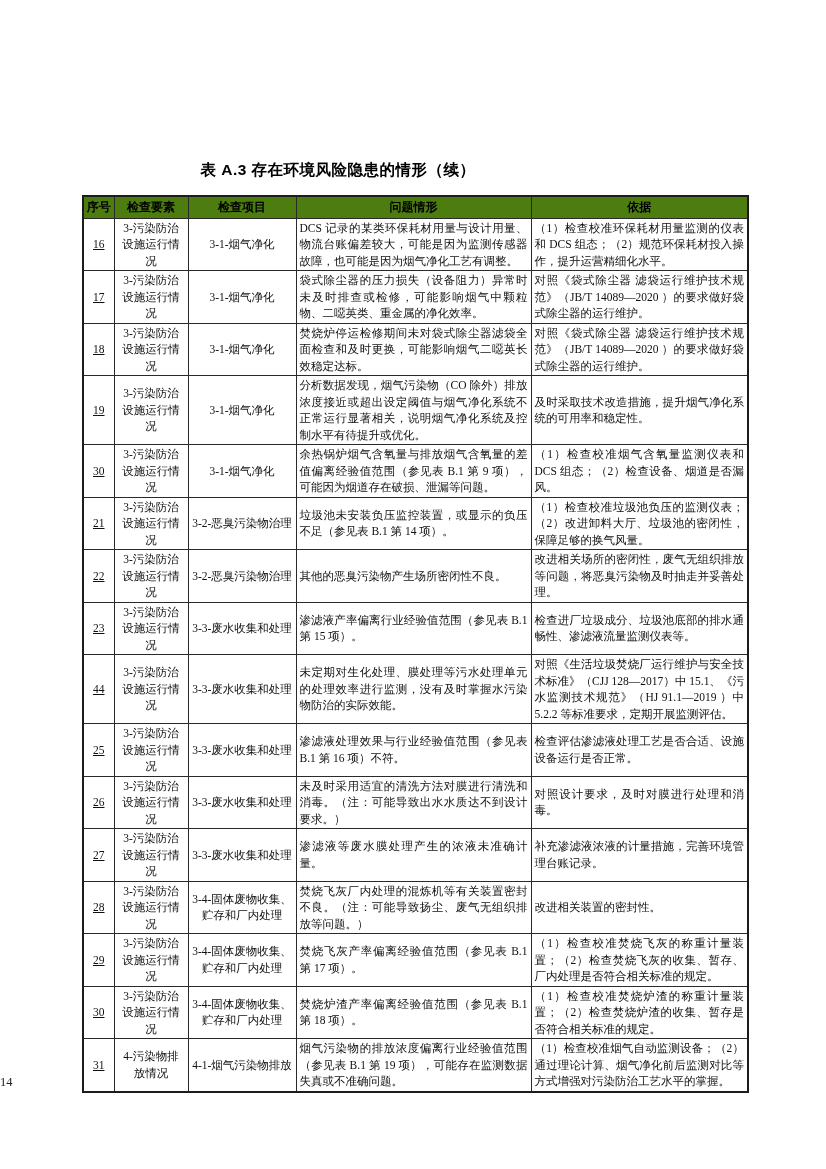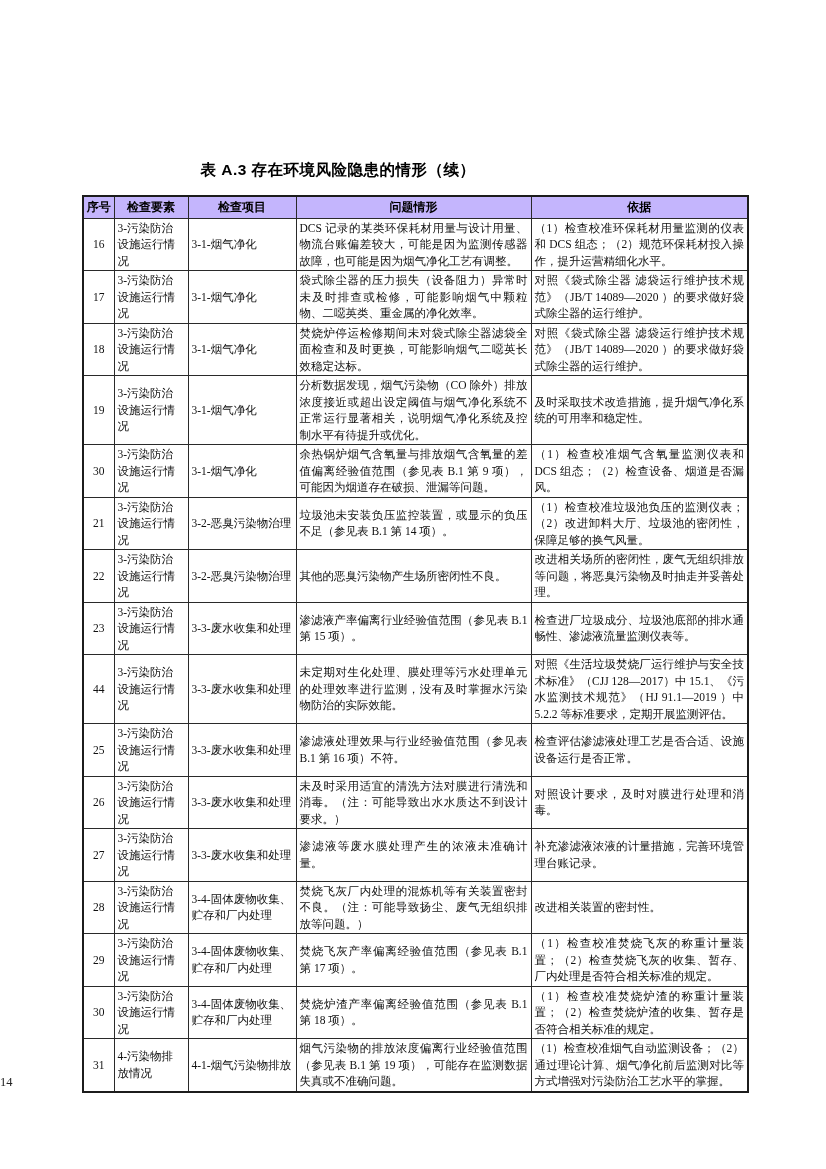--- a/index.html
+++ b/index.html
@@ -43,36 +43,37 @@
     overflow: hidden;
   }
   table.risk-table th {
     font-family: "Liberation Sans", sans-serif;
     font-weight: bold;
     font-size: 12px;
     height: 22px;
     padding: 1px 2px;
     text-align: center;
     color: #000;
-    background: #c4b5fd;
+    background: #4d7c0f;
   }
   table.risk-table td {
     font-family: "Liberation Serif", serif;
     font-size: 11.5px;
     line-height: 16.5px;
     padding: 1px 3px;
     vertical-align: middle;
     color: #101010;
   }
   td.cell-no {
     text-align: center;
+    text-decoration: underline;
   }
   td.cell-element,
   td.cell-item {
-    text-align: left;
+    text-align: center;
     padding-left: 2px;
     padding-right: 2px;
   }
   td.cell-problem,
   td.cell-basis {
     text-align: justify;
   }
   .page-number {
     position: absolute;
     top: 1075px;

